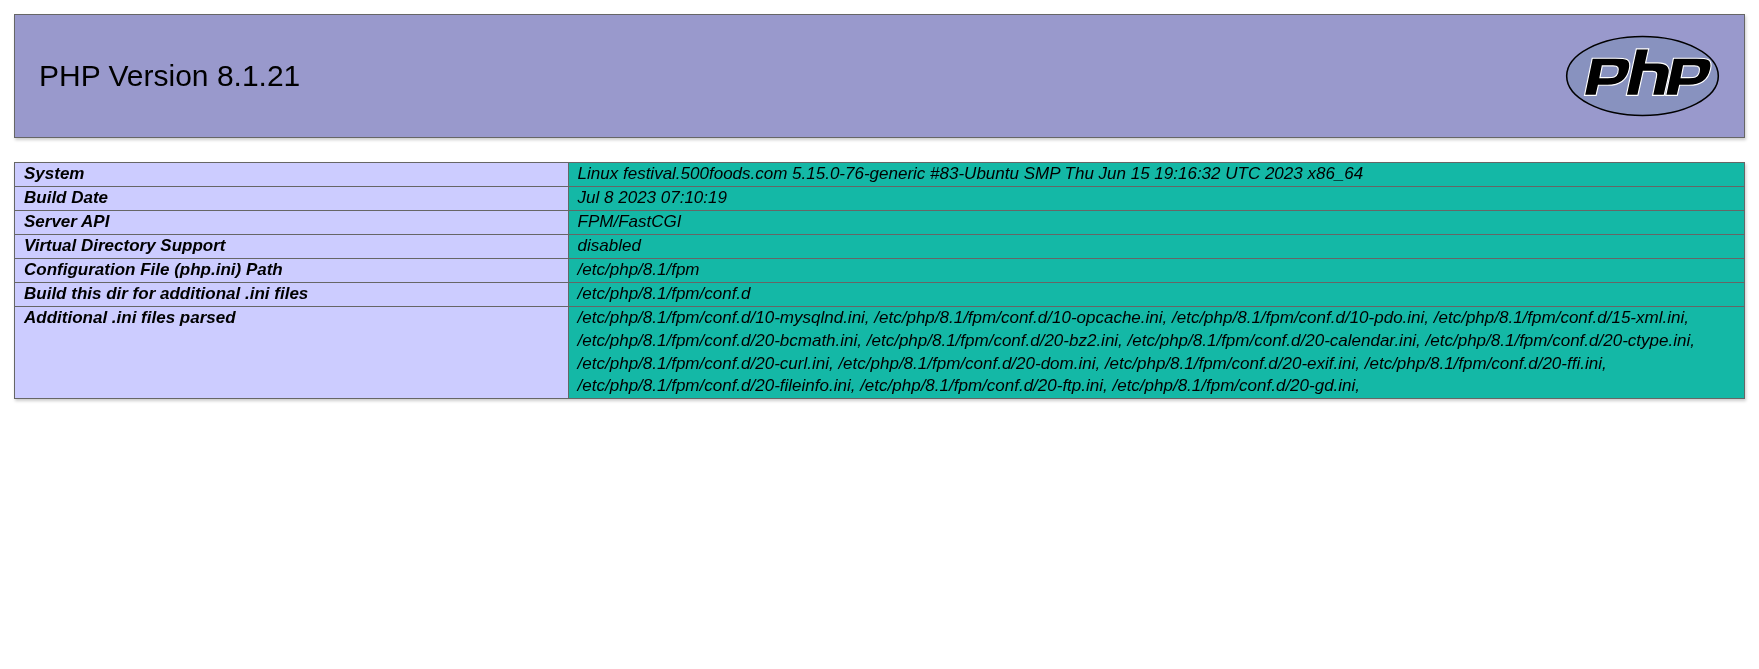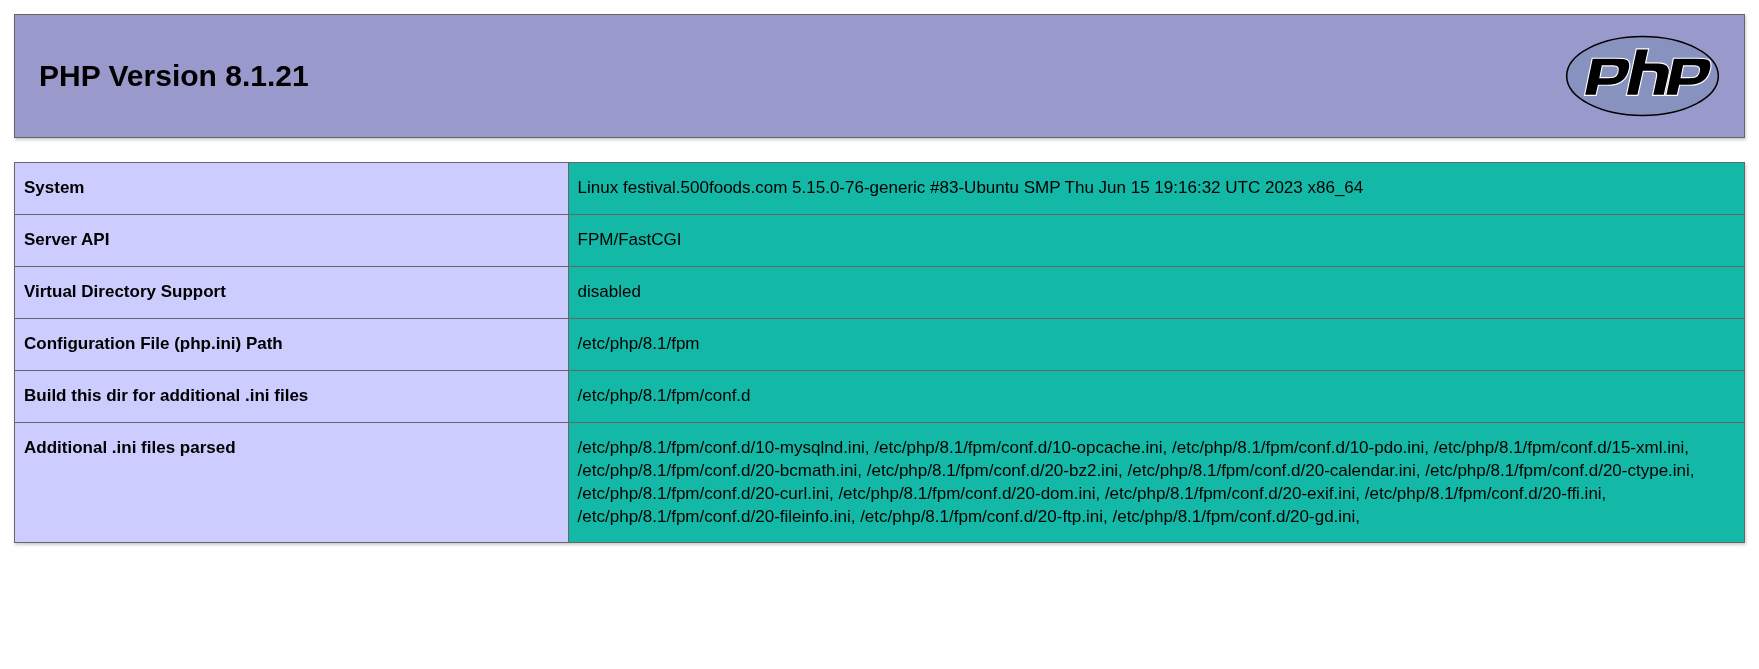--- a/index.html
+++ b/index.html
@@ -18,39 +18,40 @@
       display: flex;
       align-items: center;
       justify-content: space-between;
       padding: 20px 24px;
       box-shadow: 1px 2px 3px #ccc;
       margin-bottom: 24px;
     }
     .header-title {
       color: #000;
       font-size: 30px;
-      font-weight: bold;
+      font-weight: normal;
     }
     .php-logo {
       flex-shrink: 0;
     }
     .php-logo svg {
       display: block;
     }
     table.info-table {
       width: 100%;
       border-collapse: collapse;
       box-shadow: 1px 2px 3px #ccc;
     }
     table.info-table td {
       border: 1px solid #666;
       font-size: 17px;
-      padding: 14px 9px;
+      padding: 0 9px;
       vertical-align: top;
       line-height: 1.35;
+      font-style: italic;
     }
     table.info-table td.label {
       background-color: #ccccff;
       font-weight: bold;
       width: 32%;
       color: #000;
     }
     table.info-table td.value {
       background-color: #14b8a6;
       color: #000;
@@ -74,20 +75,24 @@
   </div>
 </div>
 
 <table class="info-table">
   <tbody id="table-body">
       <tr>
         <td class="label">System</td>
         <td class="value">Linux festival.500foods.com 5.15.0-76-generic #83-Ubuntu SMP Thu Jun 15 19:16:32 UTC 2023 x86_64</td>
       </tr>
       <tr>
+        <td class="label">Build Date</td>
+        <td class="value">Jul 8 2023 07:10:19</td>
+      </tr>
+      <tr>
         <td class="label">Server API</td>
         <td class="value">FPM/FastCGI</td>
       </tr>
       <tr>
         <td class="label">Virtual Directory Support</td>
         <td class="value">disabled</td>
       </tr>
       <tr>
         <td class="label">Configuration File (php.ini) Path</td>
         <td class="value">/etc/php/8.1/fpm</td>

